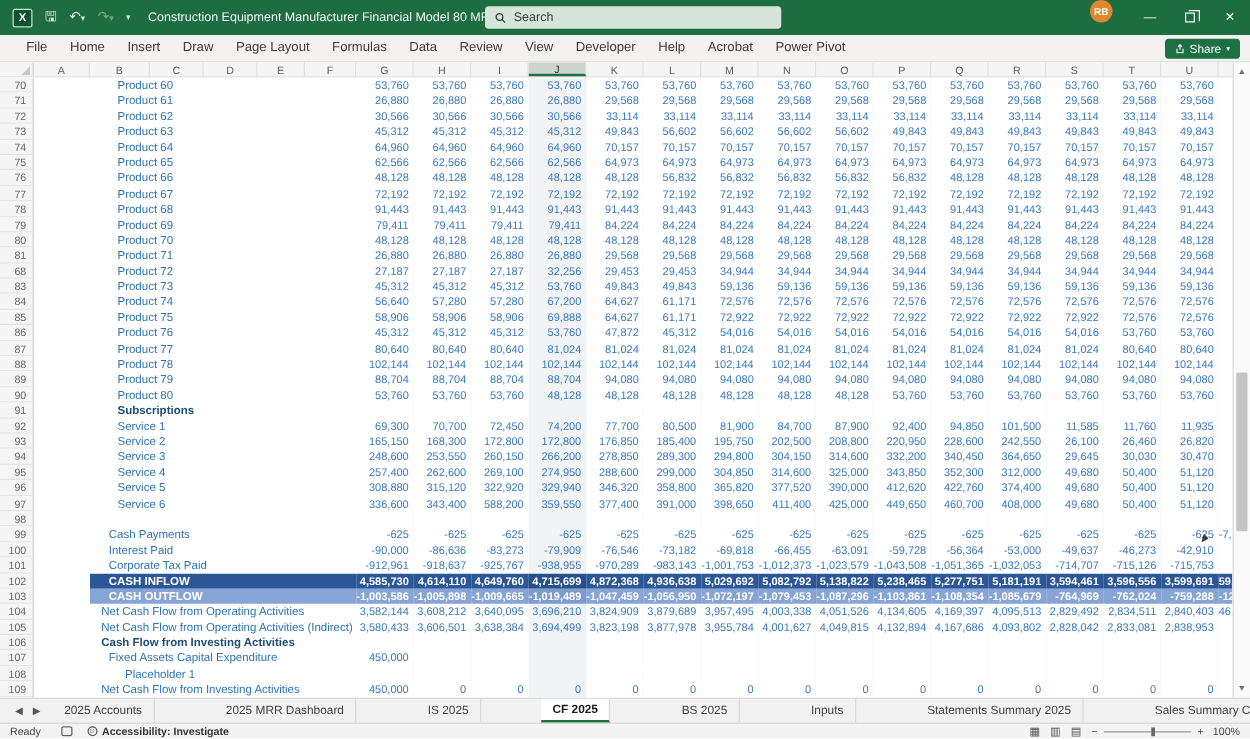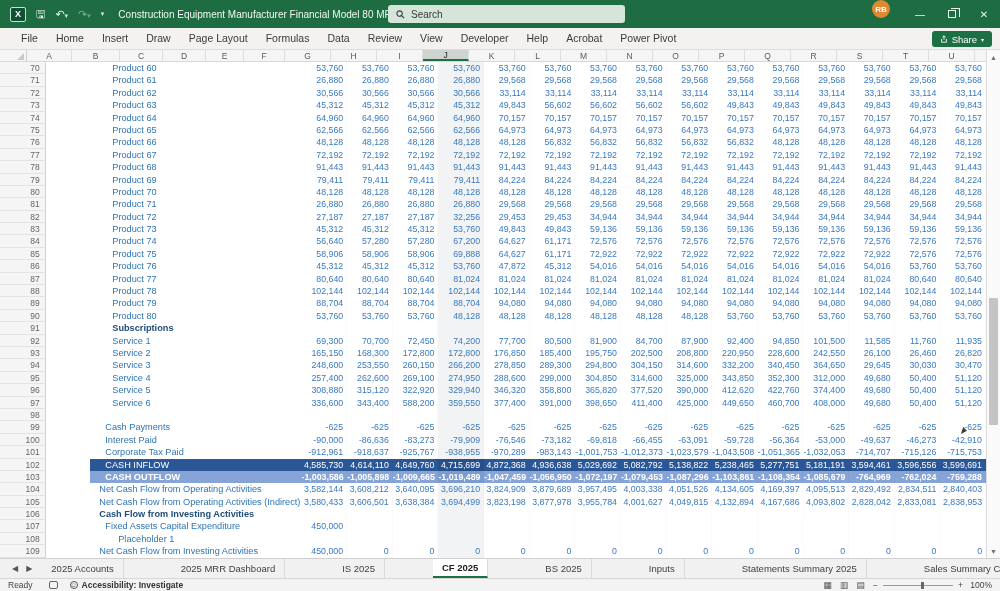--- a/index.html
+++ b/index.html
@@ -32,31 +32,31 @@
   .sheet { display:flex; height:508px; }
   .gridwrap { width:986px; position:relative; }
   .hdr-row { height:12px; display:flex; background:#f5f5f5; border-bottom:1px solid #d8d8d8; }
   .corner { width:27px; border-right:1px solid #d0d0d0; position:relative; background:#f5f5f5; }
   .corner:after { content:""; position:absolute; right:2px; bottom:1px; border-left:7px solid transparent; border-bottom:7px solid #c9c9c9; }
   .ch { font-size:8.5px; color:#5a5a5a; text-align:center; line-height:12px; border-right:1px solid #dedede; background:#f5f5f5; }
   .ch.sel { background:#cfd4d0; border-bottom:2px solid #1d7044; line-height:10px; color:#222; }
   .chfill { flex:1; border-right:none; }
   .rows { height:496px; overflow:hidden; background:#fff; }
   .r { display:flex; height:12.4px; align-items:center; }
-  .rn { width:46px; height:100%; background:#f5f5f5; border-right:1px solid #d0d0d0; border-bottom:1px solid #e4e4e4; font-size:8.5px; color:#666; text-align:right; padding-right:5px; line-height:12.4px; }
+  .rn { width:27px; height:100%; background:#f5f5f5; border-right:1px solid #d0d0d0; border-bottom:1px solid #e4e4e4; font-size:8.5px; color:#666; text-align:right; padding-right:5px; line-height:12.4px; }
   .ca { width:45px; height:100%; }
   .lbl { width:213px; height:100%; font-size:9.2px; color:#2e75b6; white-space:nowrap; overflow:hidden; line-height:12.4px; }
   .sec  { padding-left:9px; }
   .sub  { padding-left:15px; }
   .item { padding-left:22px; }
   .deep { padding-left:28px; }
   .v { width:46px; height:100%; font-size:8.8px; color:#3a7abf; text-align:right; padding-right:3px; line-height:12.4px; white-space:nowrap; overflow:hidden; border-right:1px solid rgba(0,0,0,0.02); }
   .x { flex:1; height:100%; font-size:8.8px; color:#3a7abf; line-height:12.4px; overflow:hidden; white-space:nowrap; }
   .r.hdr .lbl { font-weight:bold; color:#1f4e79; }
-  .r.inflow .lbl, .r.inflow .v, .r.inflow .x { background:#2b5797; color:#fff; font-weight:normal; }
+  .r.inflow .lbl, .r.inflow .v, .r.inflow .x { background:#2b5797; color:#fff; font-weight:bold; }
   .r.outflow .lbl, .r.outflow .v, .r.outflow .x { background:#87a4d7; color:#fff; font-weight:600; }
   .r > :nth-child(7) { background-color:rgba(110,120,135,0.09); }
   .r.inflow > :nth-child(7) { background-color:#27508b; }
   .r.outflow > :nth-child(7) { background-color:#7e9bce; }
   .stray { position:absolute; left:961px; top:377px; width:6px; height:7px; background:#3c3c3c; clip-path:polygon(0 100%, 35% 0, 100% 55%); }
 
   
   .vscroll { width:14px; background:#fafafa; border-left:1px solid #dcdcdc; position:relative; }
   .vs-arrow { height:14px; display:flex; align-items:center; justify-content:center; font-size:7px; color:#707070; }
   .vs-arrow.down { position:absolute; bottom:0; left:0; right:0; }
@@ -417,21 +417,21 @@
             <div class="v">29,568</div>
             <div class="v">29,568</div>
             <div class="v">29,568</div>
             <div class="v">29,568</div>
             <div class="v">29,568</div>
             <div class="v">29,568</div>
             <div class="v">29,568</div>
             <div class="x"></div>
           </div>
           <div class="r val">
-            <div class="rn">82</div>
+            <div class="rn">68</div>
             <div class="ca"></div>
             <div class="lbl item">Product 72</div>
             <div class="v">27,187</div>
             <div class="v">27,187</div>
             <div class="v">27,187</div>
             <div class="v">32,256</div>
             <div class="v">29,453</div>
             <div class="v">29,453</div>
             <div class="v">34,944</div>
             <div class="v">34,944</div>

